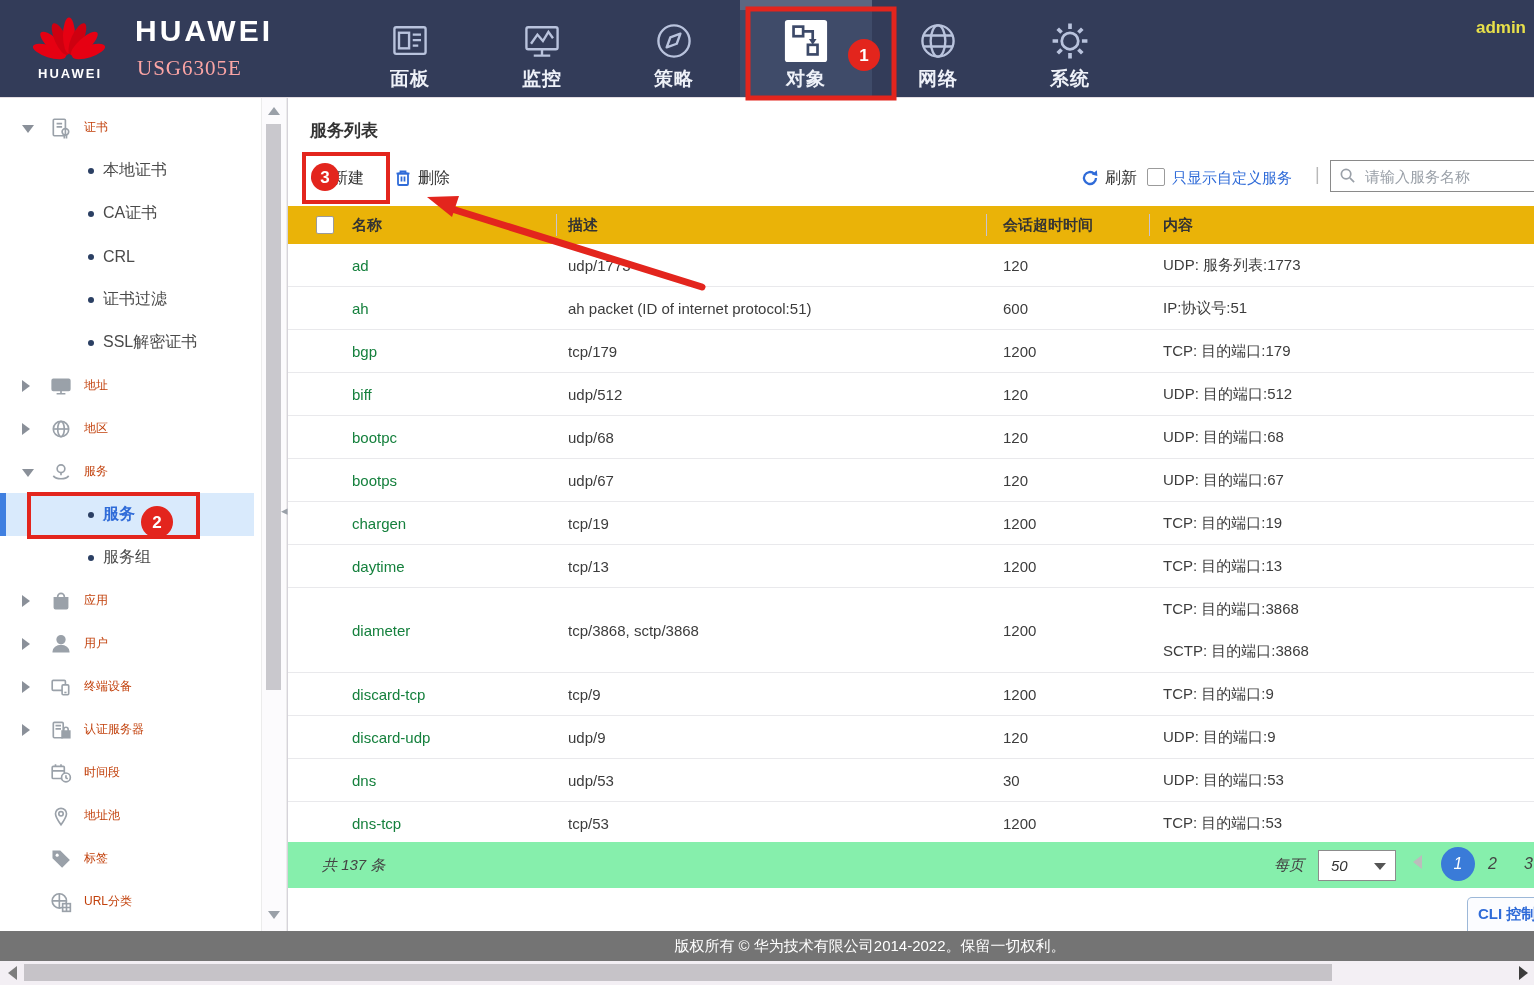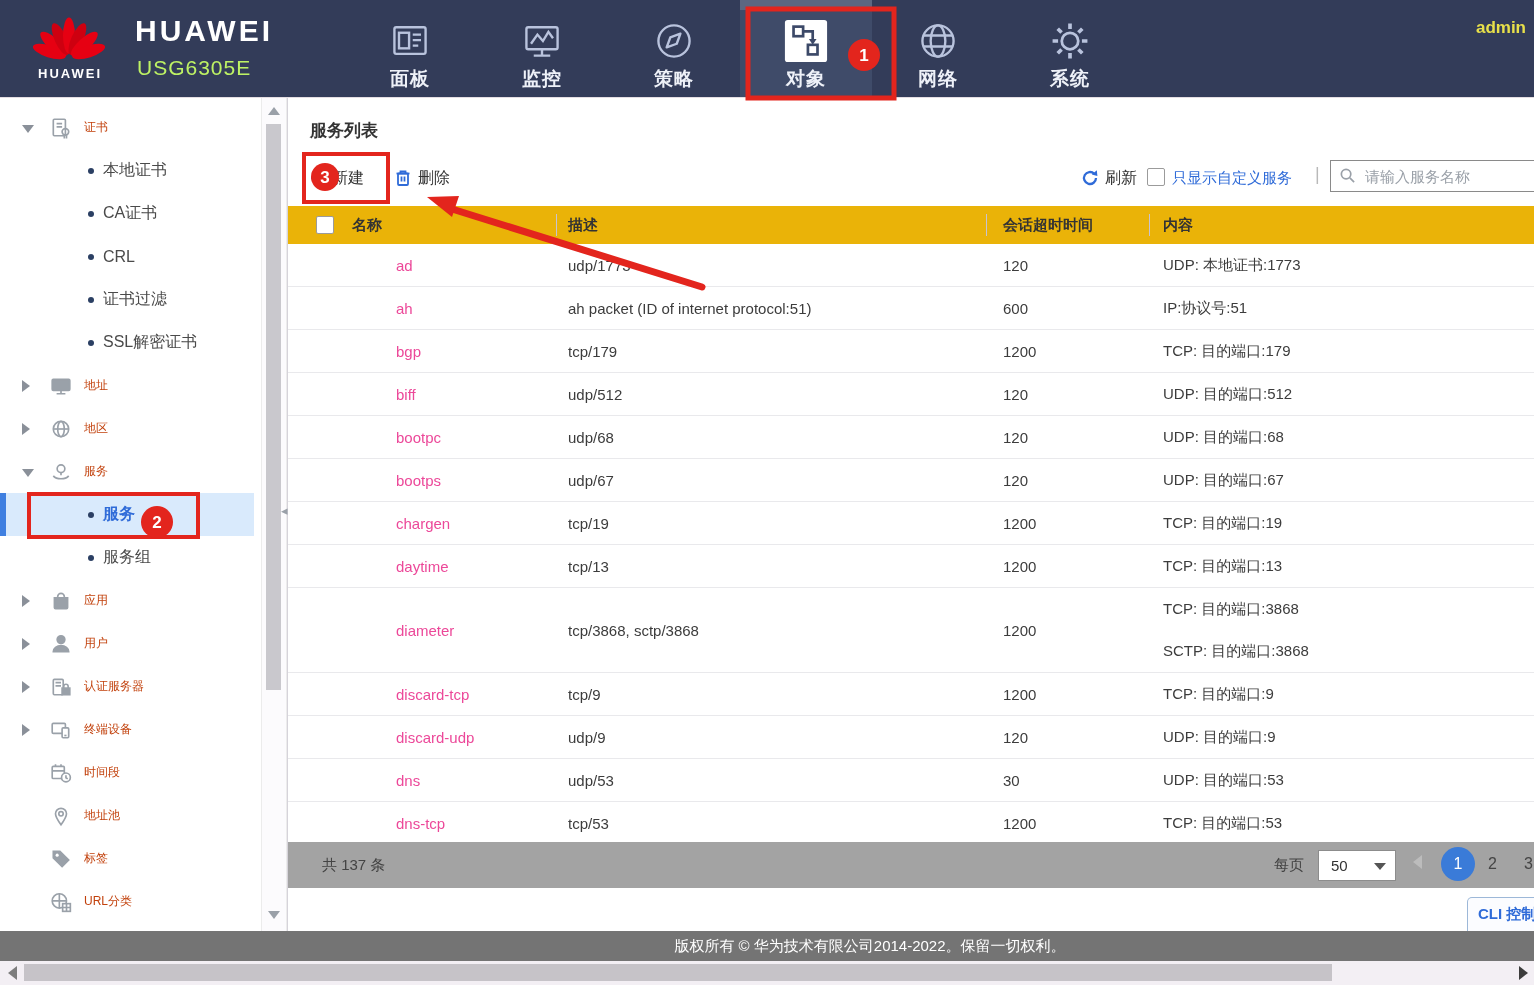--- a/index.html
+++ b/index.html
@@ -10,21 +10,21 @@
     -webkit-font-smoothing:antialiased;
   }
   #app{position:absolute;inset:0;}
 
   
   #header{position:absolute;left:0;top:0;width:1534px;height:97px;background:#333c59;border-bottom:1px solid #e4dde2;}
   #logo{position:absolute;left:26px;top:8px;width:86px;height:82px;}
   #logo svg{display:block;}
   #logo-word{position:absolute;left:30px;top:66px;width:80px;text-align:center;color:#fff;font-size:13px;font-weight:700;letter-spacing:2px;}
   #brand-title{position:absolute;left:135px;top:14px;color:#fff;font-size:30px;font-weight:700;letter-spacing:3px;}
-  #brand-sub{position:absolute;left:137px;top:56px;color:#bef264;font-size:21px;letter-spacing:1px;}
+  #brand-sub{position:absolute;left:137px;top:56px;color:#fca5a5;font-size:21px;letter-spacing:1px;font-family:Liberation Serif, serif;}
   #nav{position:absolute;left:344px;top:0;height:97px;display:flex;}
   .nav-tab{position:relative;width:132px;height:87px;margin-top:10px;display:flex;flex-direction:column;align-items:center;cursor:pointer;}
   .nav-tab.active{background:#3f4b69;text-align:right;}
   .nav-tab.active::before{content:"";position:absolute;left:0;top:-10px;width:100%;height:10px;background:#5c6781;}
   .nav-icon{margin-top:8px;height:46px;display:flex;align-items:center;justify-content:center;}
   .nav-label{margin-top:2px;color:#eef1f8;font-size:19px;font-weight:700;letter-spacing:1px;}
   #admin{position:absolute;right:8px;top:18px;color:#e8e04a;font-size:17px;font-weight:700;}
 
   
   #sidebar{position:absolute;left:0;top:98px;width:288px;height:833px;background:#fff;border-right:1px solid #d6d3da;box-sizing:border-box;}
@@ -69,25 +69,25 @@
   #thead .hc{position:absolute;top:50%;transform:translateY(-50%);font-size:15px;font-weight:700;color:#333;white-space:nowrap;}
   #head-check{position:absolute;left:28px;top:10px;width:16px;height:16px;background:#fff;border:1px solid #9b9b9b;border-radius:2px;cursor:pointer;}
   .hsep{position:absolute;top:8px;width:1px;height:22px;background:#c7c3d1;}
   #tbody{position:absolute;left:0;top:146px;width:1246px;}
   .row{display:grid;grid-template-columns:268px 430px 163px auto;align-items:center;border-bottom:1px solid #e9e9ec;min-height:42px;}
   .cell{font-size:15px;color:#3c3c3c;white-space:nowrap;}
   .c-name{padding-left:64px;}
   .c-desc{padding-left:12px;}
   .c-timeout{padding-left:17px;}
   .c-content{padding-left:14px;}
-  .link{color:#ec4899;cursor:pointer;margin-left:44px;}
+  .link{color:#15803d;cursor:pointer;}
   .cline{line-height:42px;height:42px;}
 
   
-  #list-footer{position:absolute;left:0;top:744px;width:1246px;height:46px;background:#a3a3a3;}
+  #list-footer{position:absolute;left:0;top:744px;width:1246px;height:46px;background:#86efac;font-style:italic;}
   #total-label{position:absolute;left:34px;top:14px;font-size:15px;color:#444;}
   #perpage-label{position:absolute;left:986px;top:14px;font-size:15px;color:#444;}
   #perpage-select{position:absolute;left:1030px;top:8px;width:78px;height:31px;background:#fff;border:1px solid #8c8c8c;box-sizing:border-box;cursor:pointer;}
   #perpage-value{position:absolute;left:12px;top:6px;font-size:15px;color:#333;}
   #perpage-chevron{position:absolute;right:9px;top:12px;width:0;height:0;border-left:6px solid transparent;border-right:6px solid transparent;border-top:7px solid #555;}
   #page-prev{position:absolute;left:1125px;top:13px;width:0;height:0;border-top:7px solid transparent;border-bottom:7px solid transparent;border-right:9px solid #bcbcbc;cursor:pointer;}
   .page-circle{position:absolute;top:5px;width:34px;height:34px;border-radius:50%;background:#3a7bd8;color:#fff;font-size:16px;display:flex;align-items:center;justify-content:center;cursor:pointer;}
   .page-num{position:absolute;top:13px;font-size:16px;color:#444;cursor:pointer;}
 
   
@@ -274,35 +274,35 @@
           <span class="tri right"></span>
           <span class="tree-icon"><svg width="22" height="22" viewBox="0 0 20 20" fill="none" stroke="#9aa1a9" stroke-width="1.5">
               <circle cx="10" cy="6" r="3.5" fill="#9aa1a9"></circle>
               <path d="M3 17a7 5.5 0 0 1 14 0z" fill="#9aa1a9"></path>
             </svg></span>
           <span class="tree-label">用户</span>
         </div>
         <div class="tree-row">
           <span class="tri right"></span>
           <span class="tree-icon"><svg width="22" height="22" viewBox="0 0 20 20" fill="none" stroke="#9aa1a9" stroke-width="1.5">
+              <rect x="2" y="4" width="12" height="9" rx="1"></rect>
+              <rect x="11" y="8" width="6" height="9" rx="1" fill="#fff"></rect>
+              <path d="M13 15h2"></path>
+            </svg></span>
+          <span class="tree-label">终端设备</span>
+        </div>
+        <div class="tree-row">
+          <span class="tri right"></span>
+          <span class="tree-icon"><svg width="22" height="22" viewBox="0 0 20 20" fill="none" stroke="#9aa1a9" stroke-width="1.5">
               <rect x="3" y="3" width="9" height="14" rx="1"></rect>
               <path d="M5 6h5M5 9h5"></path>
               <rect x="11" y="11" width="7" height="6" fill="#9aa1a9"></rect>
               <path d="M12.5 11V9.5a2 2 0 0 1 4 0V11"></path>
             </svg></span>
           <span class="tree-label">认证服务器</span>
-        </div>
-        <div class="tree-row">
-          <span class="tri right"></span>
-          <span class="tree-icon"><svg width="22" height="22" viewBox="0 0 20 20" fill="none" stroke="#9aa1a9" stroke-width="1.5">
-              <rect x="2" y="4" width="12" height="9" rx="1"></rect>
-              <rect x="11" y="8" width="6" height="9" rx="1" fill="#fff"></rect>
-              <path d="M13 15h2"></path>
-            </svg></span>
-          <span class="tree-label">终端设备</span>
         </div>
         <div class="tree-row">
           <span class="tree-icon"><svg width="22" height="22" viewBox="0 0 20 20" fill="none" stroke="#9aa1a9" stroke-width="1.5">
               <rect x="2" y="4" width="11" height="11" rx="1"></rect>
               <path d="M2 8h11M5 4V2M10 4V2"></path>
               <circle cx="14.5" cy="14" r="4" fill="#fff"></circle>
               <path d="M14.5 12v2.3l1.6 1"></path>
             </svg></span>
           <span class="tree-label">时间段</span>
         </div>
@@ -395,21 +395,21 @@
       <div class="hsep" style="left:268px"></div>
       <div class="hsep" style="left:698px"></div>
       <div class="hsep" style="left:861px"></div>
     </div>
     <div id="tbody">
         <div class="row">
           <div class="cell c-name"><span class="link">ad</span></div>
           <div class="cell c-desc">udp/1773</div>
           <div class="cell c-timeout">120</div>
           <div class="cell c-content">
-            <div class="cline">UDP: 本地证书:1773</div>
+            <div class="cline">UDP: 服务列表:1773</div>
           </div>
         </div>
         <div class="row">
           <div class="cell c-name"><span class="link">ah</span></div>
           <div class="cell c-desc">ah packet (ID of internet protocol:51)</div>
           <div class="cell c-timeout">600</div>
           <div class="cell c-content">
             <div class="cline">IP:协议号:51</div>
           </div>
         </div>

